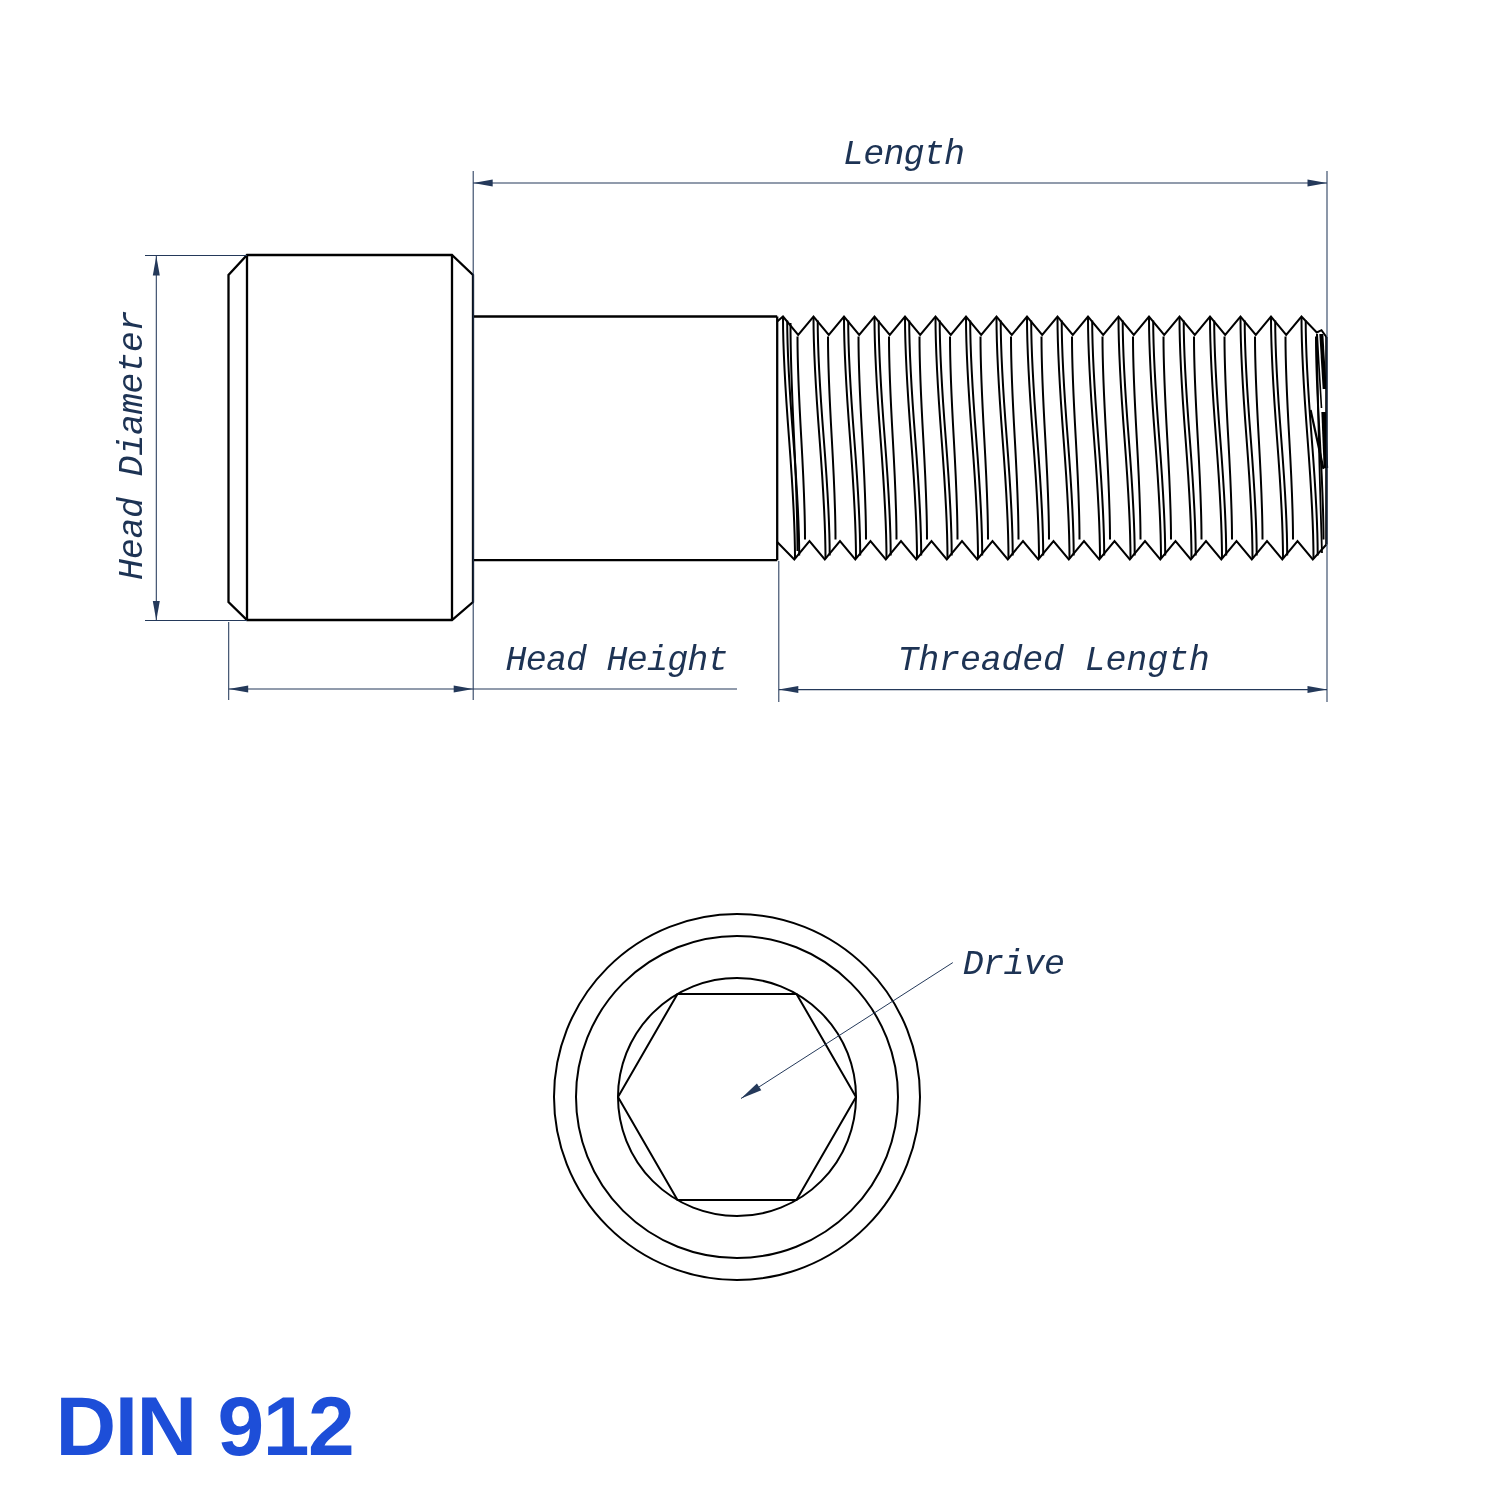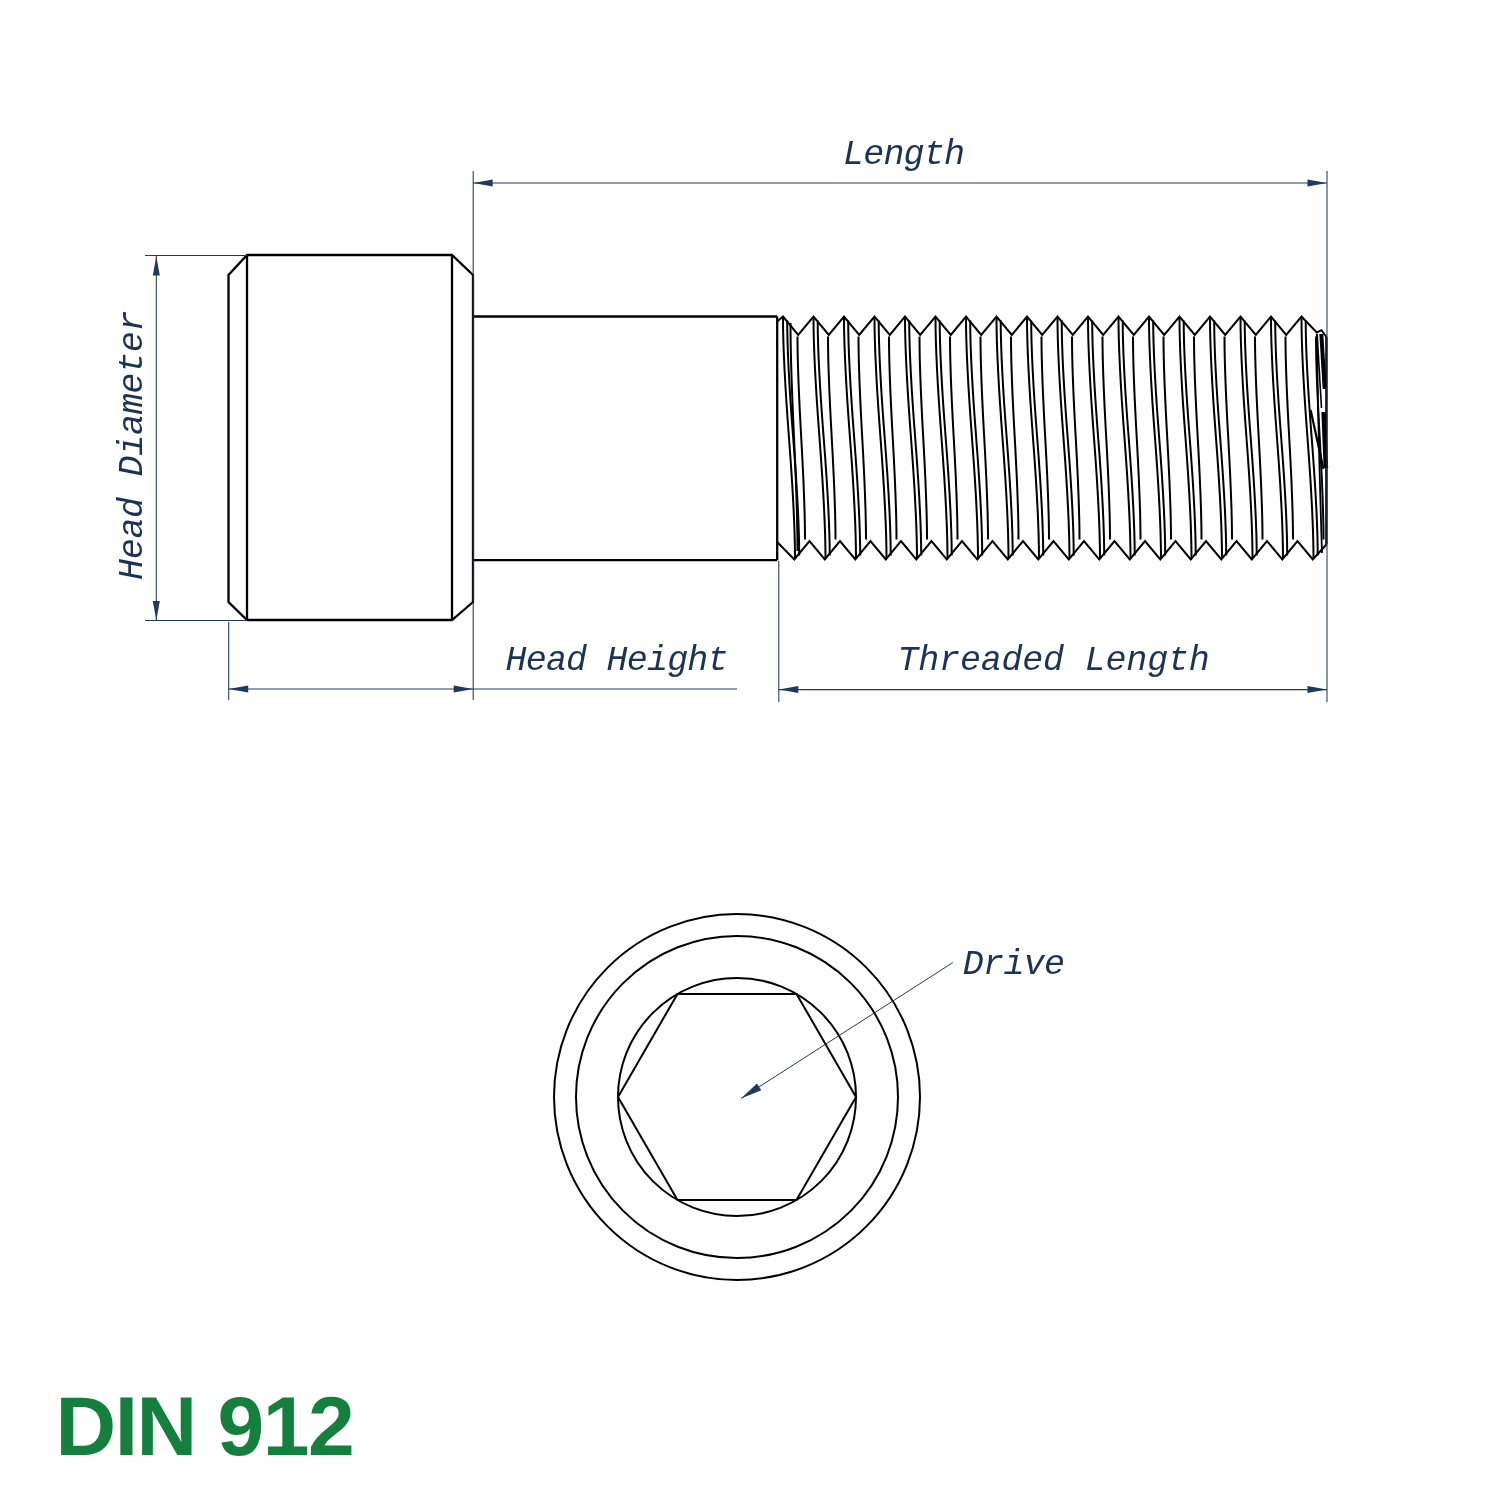--- a/index.html
+++ b/index.html
@@ -1,19 +1,19 @@
 <!DOCTYPE html>
 <html><head>
 <meta charset="utf-8">
 <title>DIN 912</title>
 <style>
   html,body{margin:0;padding:0;background:#ffffff;}
   .page{position:relative;width:1500px;height:1500px;background:#ffffff;overflow:hidden;border-radius:26px;}
   .din{position:absolute;left:55.5px;top:1384px;font-family:"Liberation Sans",sans-serif;
-       font-weight:bold;font-size:84px;line-height:1;letter-spacing:-1.5px;color:#15803d;}
+       font-weight:bold;font-size:84px;line-height:1;letter-spacing:-1.5px;color:#1d4ed8;}
 </style>
 </head>
 <body>
 <div class="page">
 <svg width="1500" height="1500" viewBox="0 0 1500 1500">
 <g stroke="#000000" stroke-width="2.3" fill="none" stroke-linejoin="miter">
 <path d="M247,255 L452,255 L473,275 L473,602 L452,620 L247,620 L228.5,602 L228.5,275 Z"></path>
 <line x1="247" y1="255" x2="247" y2="620"></line>
 <line x1="452" y1="255" x2="452" y2="620"></line>
 <line x1="473" y1="316.5" x2="777.2" y2="316.5"></line>

